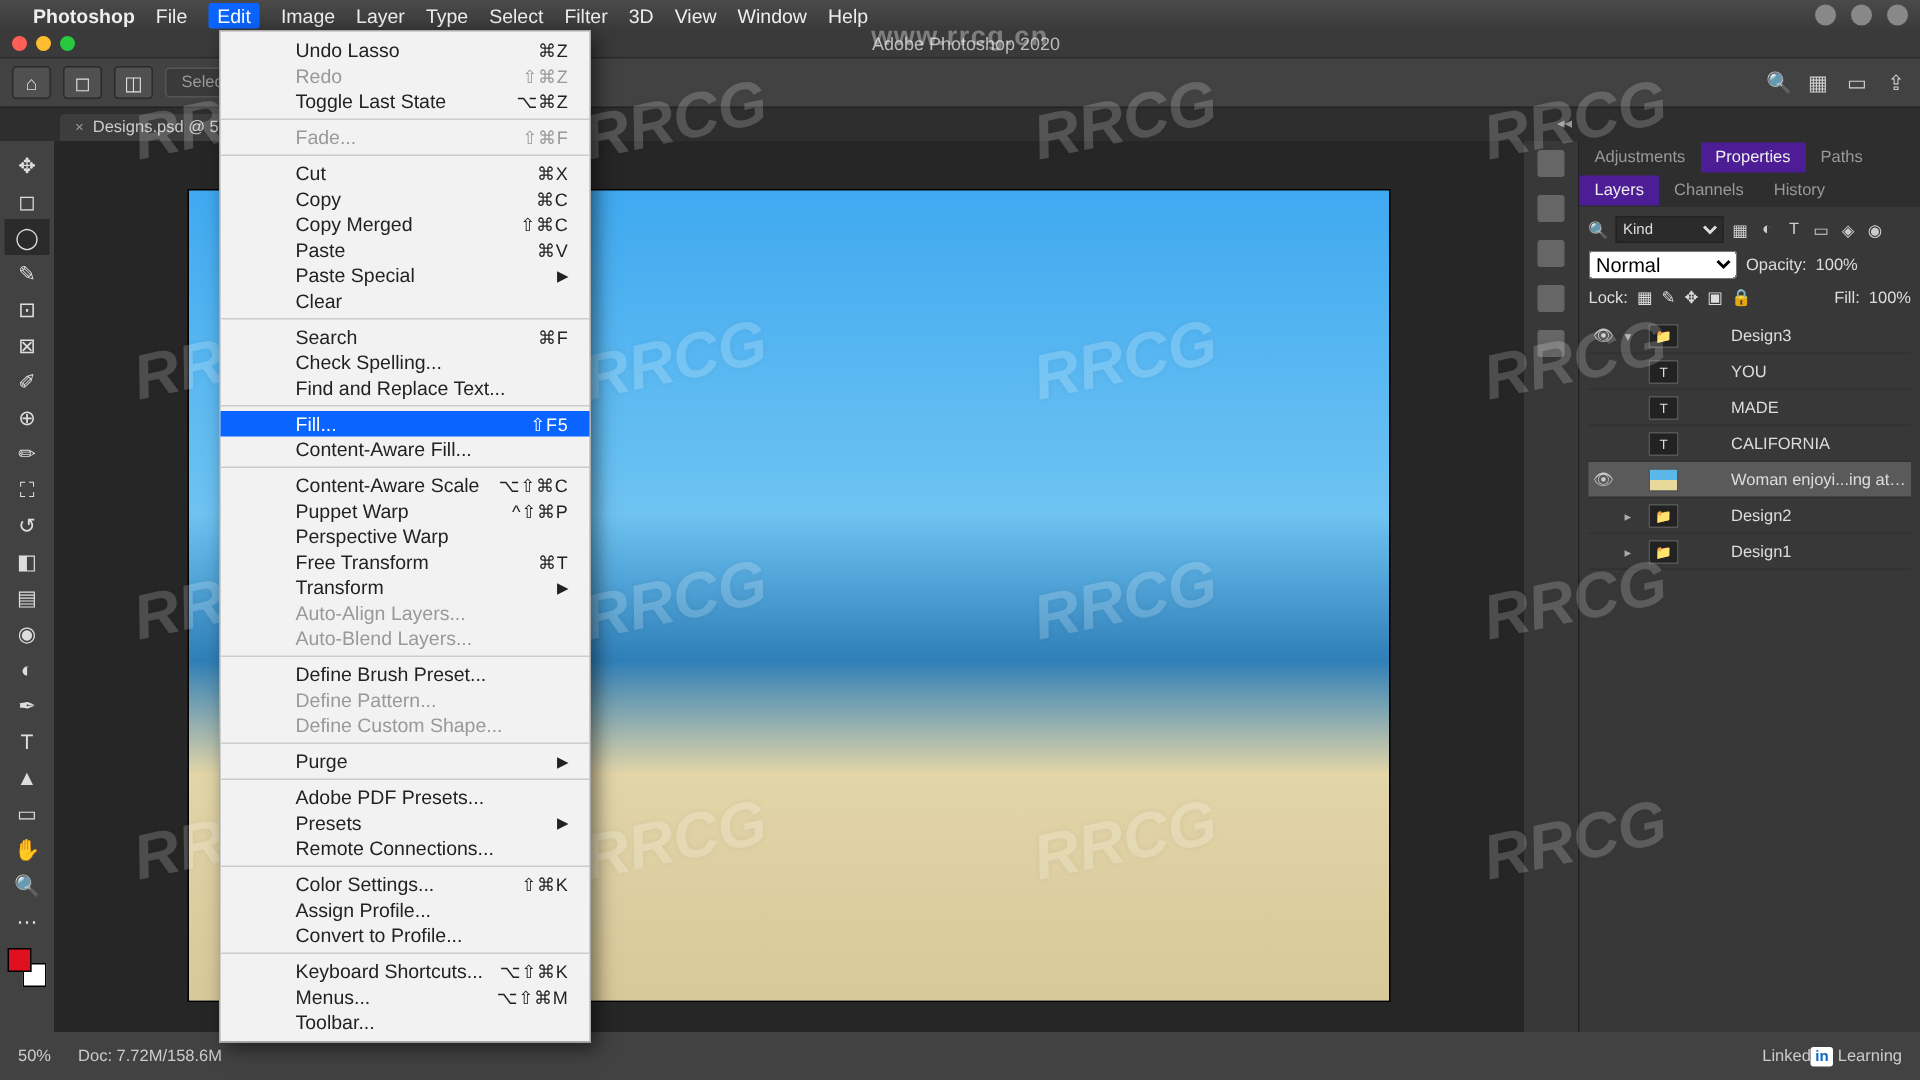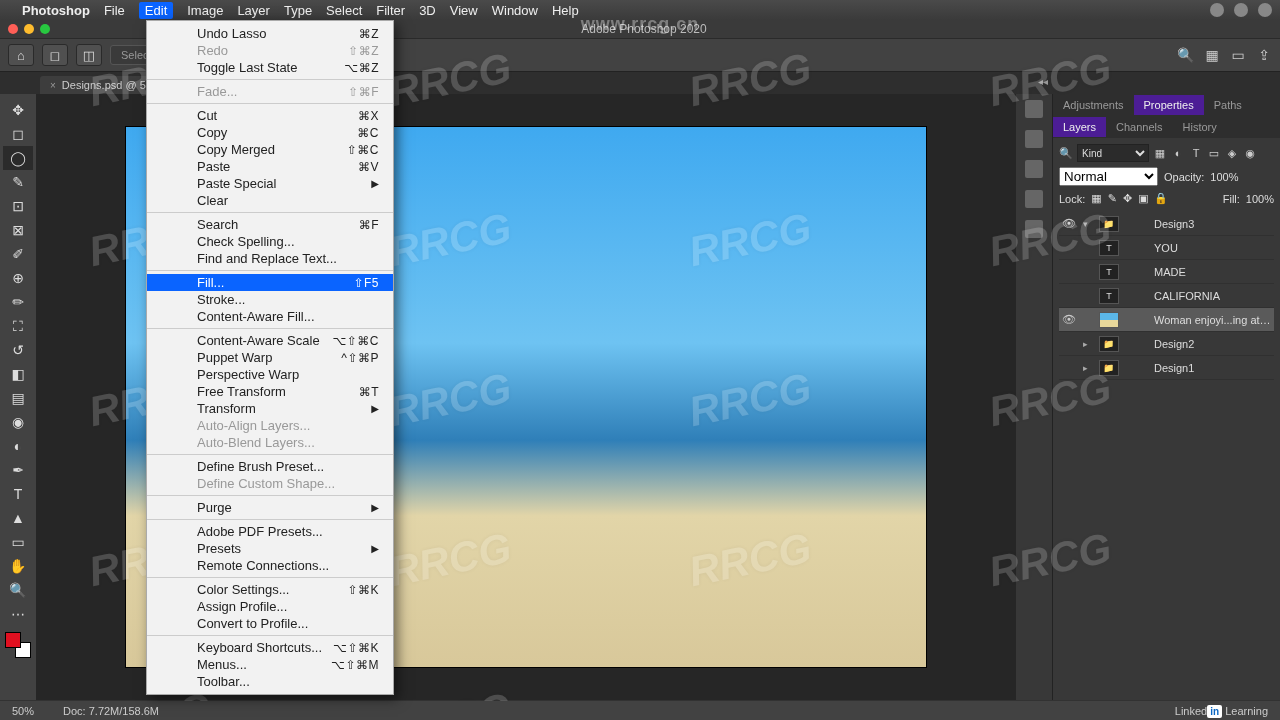--- a/index.html
+++ b/index.html
@@ -70,21 +70,21 @@
 .layer-list{margin-top:4px;}
 .layer-row{display:flex; align-items:center; height:24px; gap:6px; padding:0 2px; font-size:11px; border-bottom:1px solid #303030;}
 .layer-row.selected{background:#5a5a5a;}
 .layer-row .vis{width:16px; text-align:center; color:#ccc;}
 .layer-row .thumb{width:20px; height:16px; background:#222; border:1px solid #555; display:flex; align-items:center; justify-content:center; font-size:9px;}
 .layer-row .thumb.img{background:linear-gradient(#5bb7e8 50%, #e8d89b 50%);}
 .layer-row .chev{width:10px; color:#aaa; font-size:9px;}
 .layer-row .name{flex:1; white-space:nowrap; overflow:hidden; text-overflow:ellipsis;padding-left:29px;}
 
 
-.status-bar{position:absolute; left:0; right:0; bottom:0; height:19px; background:#424242; display:flex; align-items:center; padding:0 12px; gap:29px; font-size:11px; color:#ccc;}
+.status-bar{position:absolute; left:0; right:0; bottom:0; height:32px; background:#424242; display:flex; align-items:center; padding:0 12px; gap:18px; font-size:11px; color:#ccc;}
 .status-bar .spacer{flex:1;}
 .status-bar .linkedin{background:#fff; color:#0a66c2; font-weight:700; padding:1px 3px; font-size:10px; border-radius:2px;}
 
 
 .doc-img{width:800px; height:540px; background:linear-gradient(#3fa9f0 0%, #6ec3f2 40%, #2f7fb8 58%, #e2d5a8 72%, #d8c89a 100%); position:relative; box-shadow:0 0 0 1px #000;}
 
 
 .watermark{position:absolute; inset:0; pointer-events:none; opacity:0.18; background-size:320px 180px; display:flex; flex-wrap:wrap; align-content:flex-start;}
 .watermark span{font-size:42px; font-weight:700; font-style:italic; color:#fff; transform:rotate(-12deg); width:300px; height:160px; display:flex; align-items:center; justify-content:center; text-shadow:0 0 4px rgba(0,0,0,0.3);}
 .watermark-top{position:absolute; top:14px; left:50%; transform:translateX(-50%); font-size:18px; color:rgba(255,255,255,0.35); font-weight:600; letter-spacing:1px; z-index:50;}
@@ -328,23 +328,20 @@
     </div>
     <div class="row">
       <span class="label">Find and Replace Text...</span>
     </div>
     <hr>
     <div class="row highlight">
       <span class="label">Fill...</span>
       <span class="sc">⇧F5</span>
     </div>
     <div class="row">
-      <span class="label">Stroke...</span>
-    </div>
-    <div class="row">
       <span class="label">Content-Aware Fill...</span>
     </div>
     <hr>
     <div class="row">
       <span class="label">Content-Aware Scale</span>
       <span class="sc">⌥⇧⌘C</span>
     </div>
     <div class="row">
       <span class="label">Puppet Warp</span>
       <span class="sc">^⇧⌘P</span>
@@ -362,20 +359,23 @@
     </div>
     <div class="row disabled">
       <span class="label">Auto-Align Layers...</span>
     </div>
     <div class="row disabled">
       <span class="label">Auto-Blend Layers...</span>
     </div>
     <hr>
     <div class="row">
       <span class="label">Define Brush Preset...</span>
+    </div>
+    <div class="row disabled">
+      <span class="label">Define Pattern...</span>
     </div>
     <div class="row disabled">
       <span class="label">Define Custom Shape...</span>
     </div>
     <hr>
     <div class="row">
       <span class="label">Purge</span>
       <span class="sub">▶</span>
     </div>
     <hr>

